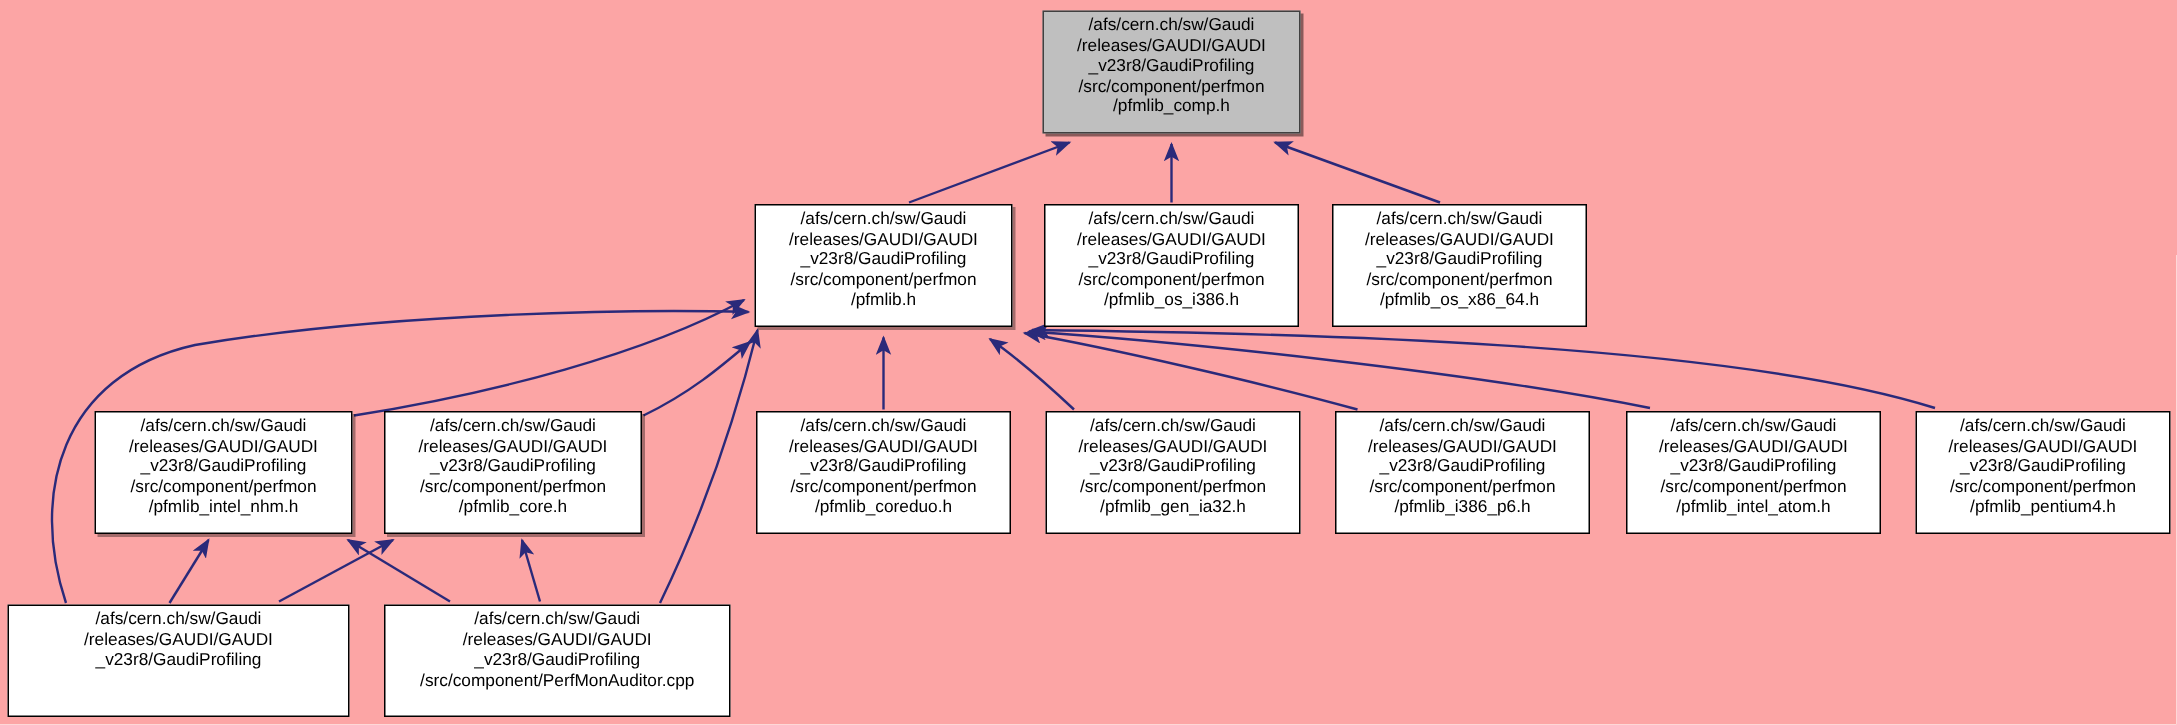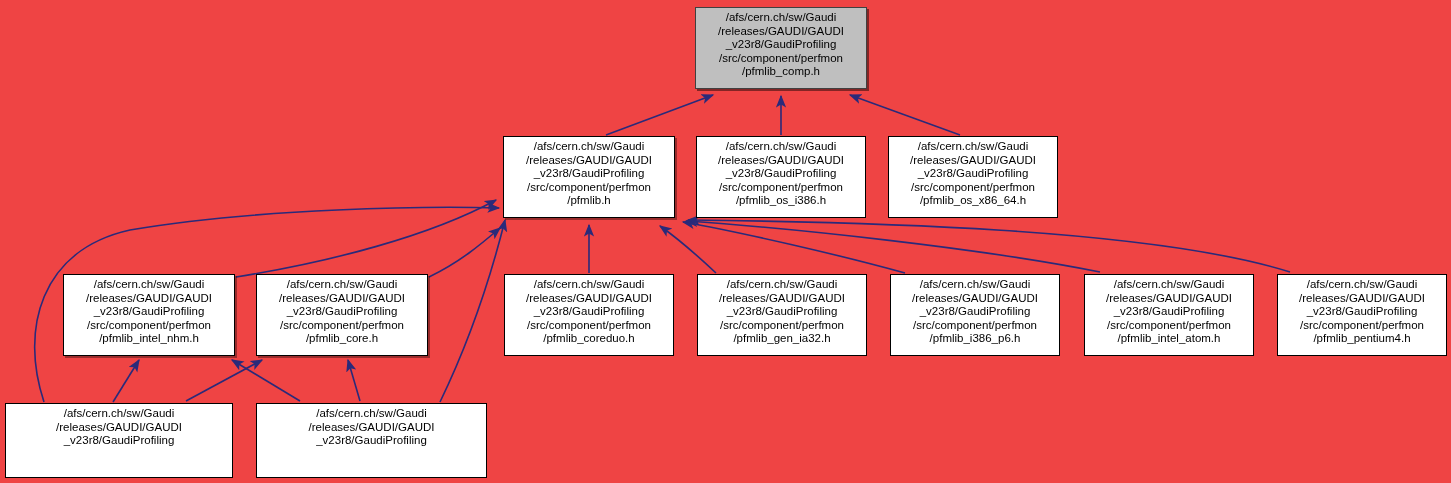--- a/index.html
+++ b/index.html
@@ -1,21 +1,21 @@
 <!DOCTYPE html>
 <html><head>
 <meta charset="utf-8">
 <title>Include dependency graph</title>
 <style>
   html,body{margin:0;padding:0;background:#ffffff;}
   #canvas{
     position:relative;
     width:1451px;
     height:483px;
-    background:#ef4444;
+    background:#fca5a5;
     font-family:"Liberation Sans","DejaVu Sans",sans-serif;
     overflow:hidden;
   }
   svg.edges{
     position:absolute;
     left:0; top:0;
     width:1451px;
     height:483px;
     pointer-events:none;
   }
@@ -87,16 +87,16 @@
       <div class="node flat" title="pfmlib_os_i386.h" style="left: 696px; top: 136px; width: 170px; height: 82px;"><span class="ln">/afs/cern.ch/sw/Gaudi</span><span class="ln">/releases/GAUDI/GAUDI</span><span class="ln">_v23r8/GaudiProfiling</span><span class="ln">/src/component/perfmon</span><span class="ln">/pfmlib_os_i386.h</span></div>
       <div class="node flat" title="pfmlib_os_x86_64.h" style="left: 888px; top: 136px; width: 170px; height: 82px;"><span class="ln">/afs/cern.ch/sw/Gaudi</span><span class="ln">/releases/GAUDI/GAUDI</span><span class="ln">_v23r8/GaudiProfiling</span><span class="ln">/src/component/perfmon</span><span class="ln">/pfmlib_os_x86_64.h</span></div>
       <div class="node plain" title="pfmlib_intel_nhm.h" style="left: 63px; top: 274px; width: 172px; height: 82px;"><span class="ln">/afs/cern.ch/sw/Gaudi</span><span class="ln">/releases/GAUDI/GAUDI</span><span class="ln">_v23r8/GaudiProfiling</span><span class="ln">/src/component/perfmon</span><span class="ln">/pfmlib_intel_nhm.h</span></div>
       <div class="node plain" title="pfmlib_core.h" style="left: 256px; top: 274px; width: 172px; height: 82px;"><span class="ln">/afs/cern.ch/sw/Gaudi</span><span class="ln">/releases/GAUDI/GAUDI</span><span class="ln">_v23r8/GaudiProfiling</span><span class="ln">/src/component/perfmon</span><span class="ln">/pfmlib_core.h</span></div>
       <div class="node flat" title="pfmlib_coreduo.h" style="left: 504px; top: 274px; width: 170px; height: 82px;"><span class="ln">/afs/cern.ch/sw/Gaudi</span><span class="ln">/releases/GAUDI/GAUDI</span><span class="ln">_v23r8/GaudiProfiling</span><span class="ln">/src/component/perfmon</span><span class="ln">/pfmlib_coreduo.h</span></div>
       <div class="node flat" title="pfmlib_gen_ia32.h" style="left: 697px; top: 274px; width: 170px; height: 82px;"><span class="ln">/afs/cern.ch/sw/Gaudi</span><span class="ln">/releases/GAUDI/GAUDI</span><span class="ln">_v23r8/GaudiProfiling</span><span class="ln">/src/component/perfmon</span><span class="ln">/pfmlib_gen_ia32.h</span></div>
       <div class="node flat" title="pfmlib_i386_p6.h" style="left: 890px; top: 274px; width: 170px; height: 82px;"><span class="ln">/afs/cern.ch/sw/Gaudi</span><span class="ln">/releases/GAUDI/GAUDI</span><span class="ln">_v23r8/GaudiProfiling</span><span class="ln">/src/component/perfmon</span><span class="ln">/pfmlib_i386_p6.h</span></div>
       <div class="node flat" title="pfmlib_intel_atom.h" style="left: 1084px; top: 274px; width: 170px; height: 82px;"><span class="ln">/afs/cern.ch/sw/Gaudi</span><span class="ln">/releases/GAUDI/GAUDI</span><span class="ln">_v23r8/GaudiProfiling</span><span class="ln">/src/component/perfmon</span><span class="ln">/pfmlib_intel_atom.h</span></div>
       <div class="node flat" title="pfmlib_pentium4.h" style="left: 1277px; top: 274px; width: 170px; height: 82px;"><span class="ln">/afs/cern.ch/sw/Gaudi</span><span class="ln">/releases/GAUDI/GAUDI</span><span class="ln">_v23r8/GaudiProfiling</span><span class="ln">/src/component/perfmon</span><span class="ln">/pfmlib_pentium4.h</span></div>
       <div class="node flat" title="PfmCodeAnalyser.h" style="left: 5px; top: 403px; width: 228px; height: 75px;"><span class="ln">/afs/cern.ch/sw/Gaudi</span><span class="ln">/releases/GAUDI/GAUDI</span><span class="ln">_v23r8/GaudiProfiling</span></div>
-      <div class="node flat" title="PerfMonAuditor.cpp" style="left: 256px; top: 403px; width: 231px; height: 75px;"><span class="ln">/afs/cern.ch/sw/Gaudi</span><span class="ln">/releases/GAUDI/GAUDI</span><span class="ln">_v23r8/GaudiProfiling</span></div>
+      <div class="node flat" title="PerfMonAuditor.cpp" style="left: 256px; top: 403px; width: 231px; height: 75px;"><span class="ln">/afs/cern.ch/sw/Gaudi</span><span class="ln">/releases/GAUDI/GAUDI</span><span class="ln">_v23r8/GaudiProfiling</span><span class="ln">/src/component/PerfMonAuditor.cpp</span></div>
     </div>
 
 </div>
 
 </body></html>

